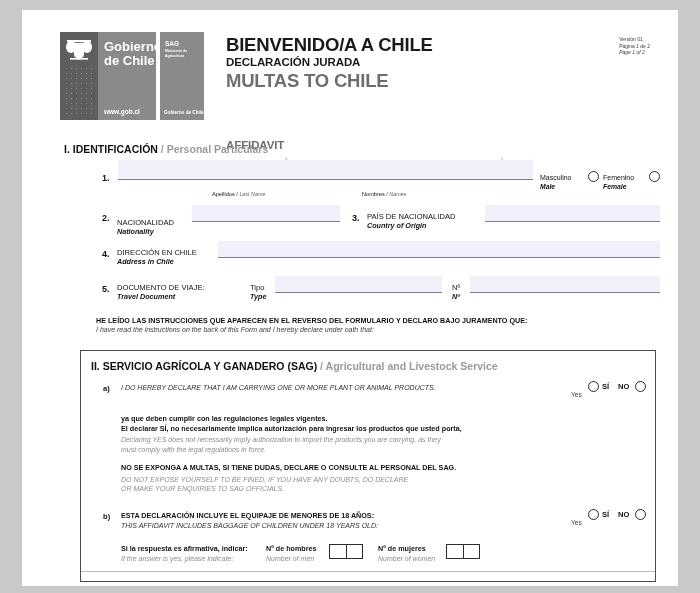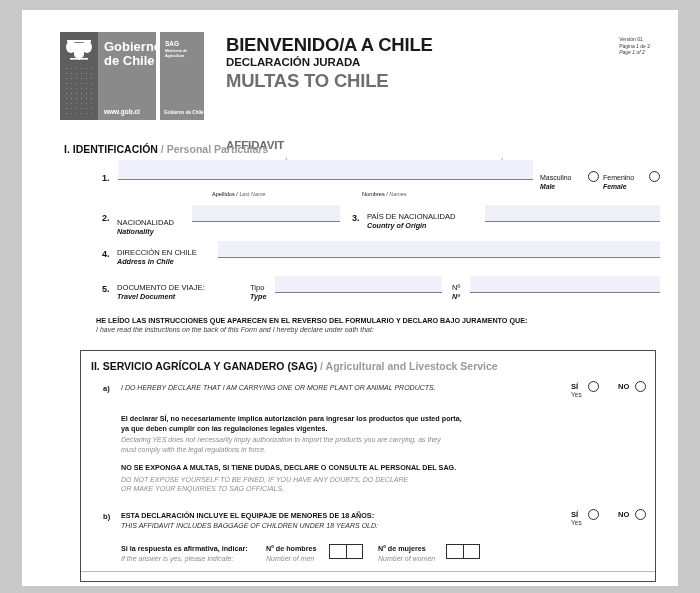--- a/index.html
+++ b/index.html
@@ -91,21 +91,21 @@
     background: #fff;
   }
   .sec2-title { position: absolute; left: 10px; top: 9px; font-size: 10.5px; font-weight: bold; color: #111; }
   .sec2-title .en { color: #9a9a9a; }
   .item-mark { position: absolute; font-size: 7.6px; font-weight: bold; color: #111; }
   .ln-b  { font-size: 7.2px; font-weight: bold; color: #111; line-height: 9.6px; white-space: nowrap;}
   .ln-i  { font-size: 7px; font-style: italic; color: #2e2e2e; line-height: 9.6px; white-space: nowrap;}
   .ln-ig { font-size: 7px; font-style: italic; color: #8d8d8d; line-height: 9.6px; white-space: nowrap;}
 
   .yn { position: absolute; }
-  .yn .si { position: absolute; font-size: 7.6px; font-weight: bold; color: #111; }
+  .yn .si { position: absolute; font-size: 7.6px; font-weight: bold; color: #111; margin-left: 31px; }
   .yn .yes { position: absolute; font-size: 6.6px; color: #3d3d3d; }
   .yn .no { position: absolute; font-size: 7.6px; font-weight: bold; color: #111; }
 
   .countbox {
     position: absolute; width: 34px; height: 15px;
     border: 1.2px solid #2c2c2c; background: #fff;
     display: flex;
   }
   .countbox span { flex: 1; height: 100%; }
   .countbox span:first-child { border-right: 1.2px solid #2c2c2c; }
@@ -244,22 +244,22 @@
 
     <div class="yn" style="left:490px; top:30px;">
       <span class="si" style="left:0; top:1px;">SÍ</span>
       <span class="yes" style="left:0; top:10px;">Yes</span>
       <span class="radio" style="left:17px; top:0;"></span>
       <span class="no" style="left:47px; top:1px;">NO</span>
       <span class="radio" style="left:64px; top:0;"></span>
     </div>
 
     <div style="position:absolute; left:40px; top:63px;">
+      <div class="ln-b">ya que deben cumplir con las regulaciones legales vigentes.</div>
       <div class="ln-b">El declarar SÍ, no necesariamente implica autorización para ingresar los productos que usted porta,</div>
-      <div class="ln-b">ya que deben cumplir con las regulaciones legales vigentes.</div>
       <div class="ln-ig" style="margin-top:2px;">Declaring YES does not necessarily imply authorization to import the products you are carrying, as they</div>
       <div class="ln-ig">must comply with the legal regulations in force.</div>
     </div>
 
     <div style="position:absolute; left:40px; top:112px;">
       <div class="ln-b">NO SE EXPONGA A MULTAS, SI TIENE DUDAS, DECLARE O CONSULTE AL PERSONAL DEL SAG.</div>
       <div class="ln-ig" style="margin-top:2px;">DO NOT EXPOSE YOURSELF TO BE FINED, IF YOU HAVE ANY DOUBTS, DO DECLARE</div>
       <div class="ln-ig">OR MAKE YOUR ENQUIRIES TO SAG OFFICIALS.</div>
     </div>
 

